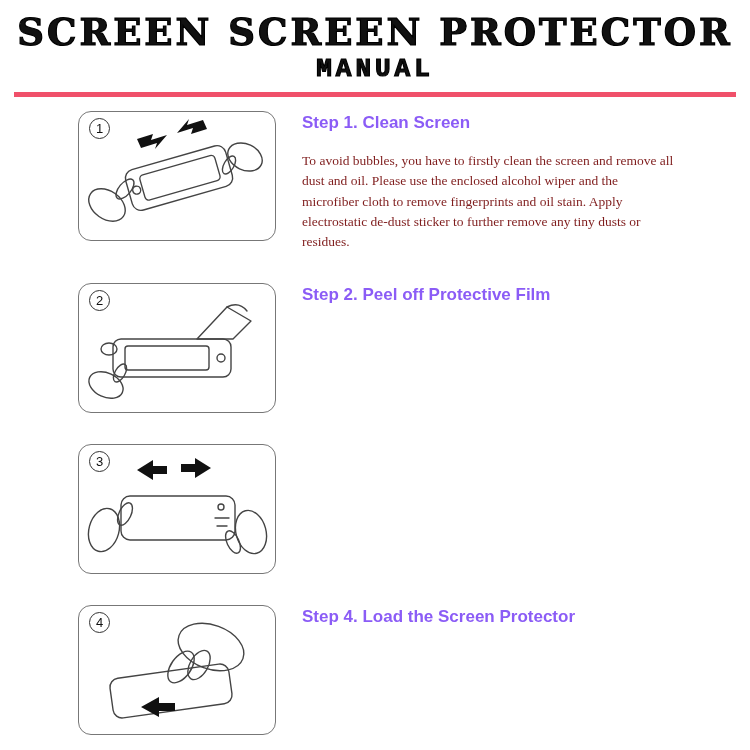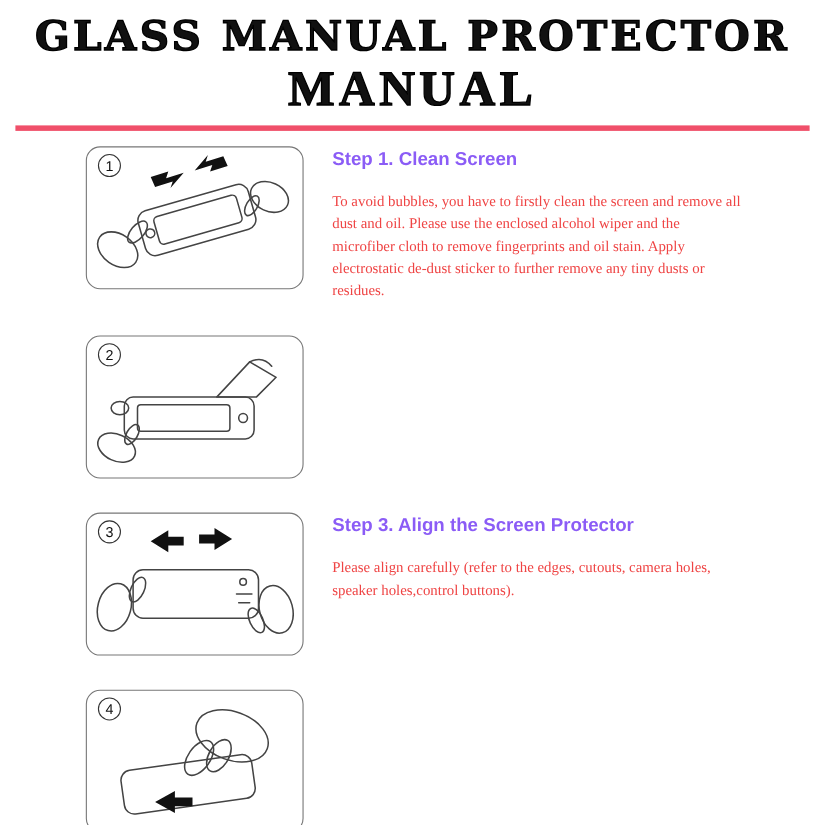--- a/index.html
+++ b/index.html
@@ -21,23 +21,23 @@
   .title-line1 {
     margin: 10px 0 0 0;
     font-family: "DejaVu Serif", serif;
     font-weight: 900;
     font-size: 37px;
     letter-spacing: 3px;
     -webkit-text-stroke: 1.2px #000;
   }
   .title-line2 {
     margin: 0;
-    font-family: Liberation Serif, serif;
+    font-family: Liberation Mono, monospace;
     font-weight: 900;
-    font-size: 45px;
+    font-size: 26px;
     letter-spacing: 4px;
     -webkit-text-stroke: 1.2px #000;
   }
   .divider {
     height: 5px;
     margin: 8px 14px 0 14px;
     background: #f0506a; 
   }
 
   
@@ -88,33 +88,33 @@
     font-family: "Liberation Sans", sans-serif;
     font-weight: bold;
     font-size: 17px;
     color: #8b5cf6;
   }
   .step-body {
     margin: 18px 0 0 0;
     font-family: "Liberation Serif", serif;
     font-size: 13.5px;
     line-height: 1.5;
-    color: #ef4444;
+    color: #7f1d1d;
   }
 
   .sketch { stroke: #444; stroke-width: 1.4; fill: none; stroke-linecap: round; stroke-linejoin: round; }
   .arrow { fill: #111; stroke: none; }
 </style>
 </head>
 <body>
 
 <div class="page">
 
   <header class="title-block">
-    <h1 class="title-line1">GLASS MANUAL PROTECTOR</h1>
+    <h1 class="title-line1">SCREEN SCREEN PROTECTOR</h1>
     <h2 class="title-line2">MANUAL</h2>
   </header>
 
   <div class="divider" style="background: rgb(240, 80, 106);"></div>
 
   <main>
 
     <section class="step-row">
       <figure class="illus" style="margin:0 0 0 78px;">
         <span class="circ-num">1</span>
@@ -144,54 +144,52 @@
           <rect class="sketch" x="46" y="61" width="84" height="24" rx="3"></rect>
           <circle class="sketch" cx="142" cy="73" r="4"></circle>
           <path class="sketch" d="M118 54 L148 22 L172 36 L154 54 Z"></path>
           <path class="sketch" d="M148 22 Q160 16 168 26"></path>
           <ellipse class="sketch" cx="27" cy="100" rx="18" ry="12" transform="rotate(25 27 100)"></ellipse>
           <ellipse class="sketch" cx="41" cy="88" rx="5" ry="10" transform="rotate(30 41 88)"></ellipse>
           <ellipse class="sketch" cx="30" cy="64" rx="8" ry="6"></ellipse>
         </svg>
       </figure>
       <div class="step-text">
+        <h3 class="step-heading">Step 2. Peel off Protective Film</h3>
       </div>
     </section>
 
     <section class="step-row">
       <figure class="illus" style="margin:0 0 0 78px;">
         <span class="circ-num">3</span>
         <svg viewBox="0 0 196 126" aria-hidden="true">
           <path class="arrow" d="M88 20 L74 20 L74 14 L58 24 L74 34 L74 28 L88 28 Z"></path>
           <path class="arrow" d="M102 18 L116 18 L116 12 L132 22 L116 32 L116 26 L102 26 Z"></path>
           <rect class="sketch" x="42" y="50" width="114" height="44" rx="9"></rect>
           <circle class="sketch" cx="142" cy="61" r="3"></circle>
           <line class="sketch" x1="136" y1="72" x2="150" y2="72"></line>
           <line class="sketch" x1="138" y1="80" x2="148" y2="80"></line>
           <ellipse class="sketch" cx="25" cy="84" rx="15" ry="22" transform="rotate(15 25 84)"></ellipse>
           <ellipse class="sketch" cx="46" cy="68" rx="6" ry="12" transform="rotate(25 46 68)"></ellipse>
           <ellipse class="sketch" cx="172" cy="86" rx="15" ry="22" transform="rotate(-15 172 86)"></ellipse>
           <ellipse class="sketch" cx="154" cy="96" rx="6" ry="12" transform="rotate(-25 154 96)"></ellipse>
         </svg>
       </figure>
-      <div class="step-text">
-        <h3 class="step-heading">Step 3. Align the Screen Protector</h3>
-        <p class="step-body">Please align carefully (refer to the edges, cutouts, camera holes, speaker holes,control buttons).</p>
-      </div>
     </section>
 
     <section class="step-row">
       <figure class="illus" style="margin:0 0 0 78px;">
         <span class="circ-num">4</span>
         <svg viewBox="0 0 196 126" aria-hidden="true">
           <rect class="sketch" x="32" y="64" width="120" height="40" rx="9" transform="rotate(-8 92 84)"></rect>
           <ellipse class="sketch" cx="132" cy="40" rx="34" ry="22" transform="rotate(20 132 40)"></ellipse>
           <ellipse class="sketch" cx="102" cy="60" rx="10" ry="18" transform="rotate(35 102 60)"></ellipse>
           <ellipse class="sketch" cx="120" cy="58" rx="9" ry="16" transform="rotate(30 120 58)"></ellipse>
           <path class="arrow" d="M96 96 L80 96 L80 90 L62 100 L80 110 L80 104 L96 104 Z"></path>
         </svg>
       </figure>
       <div class="step-text">
+        <h3 class="step-heading">Step 4. Load the Screen Protector</h3>
       </div>
     </section>
 
   </main>
 </div>
 
 </body></html>

